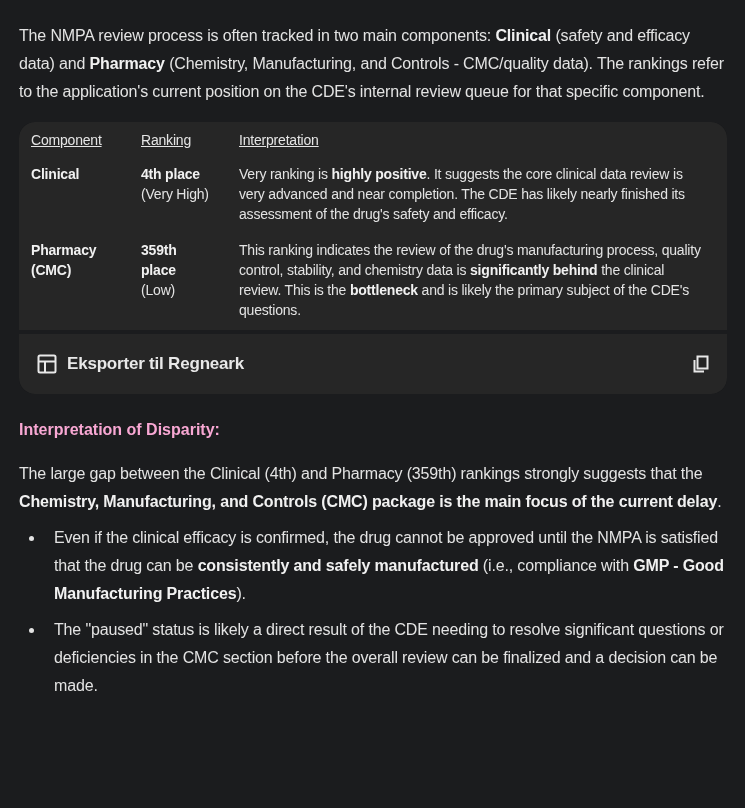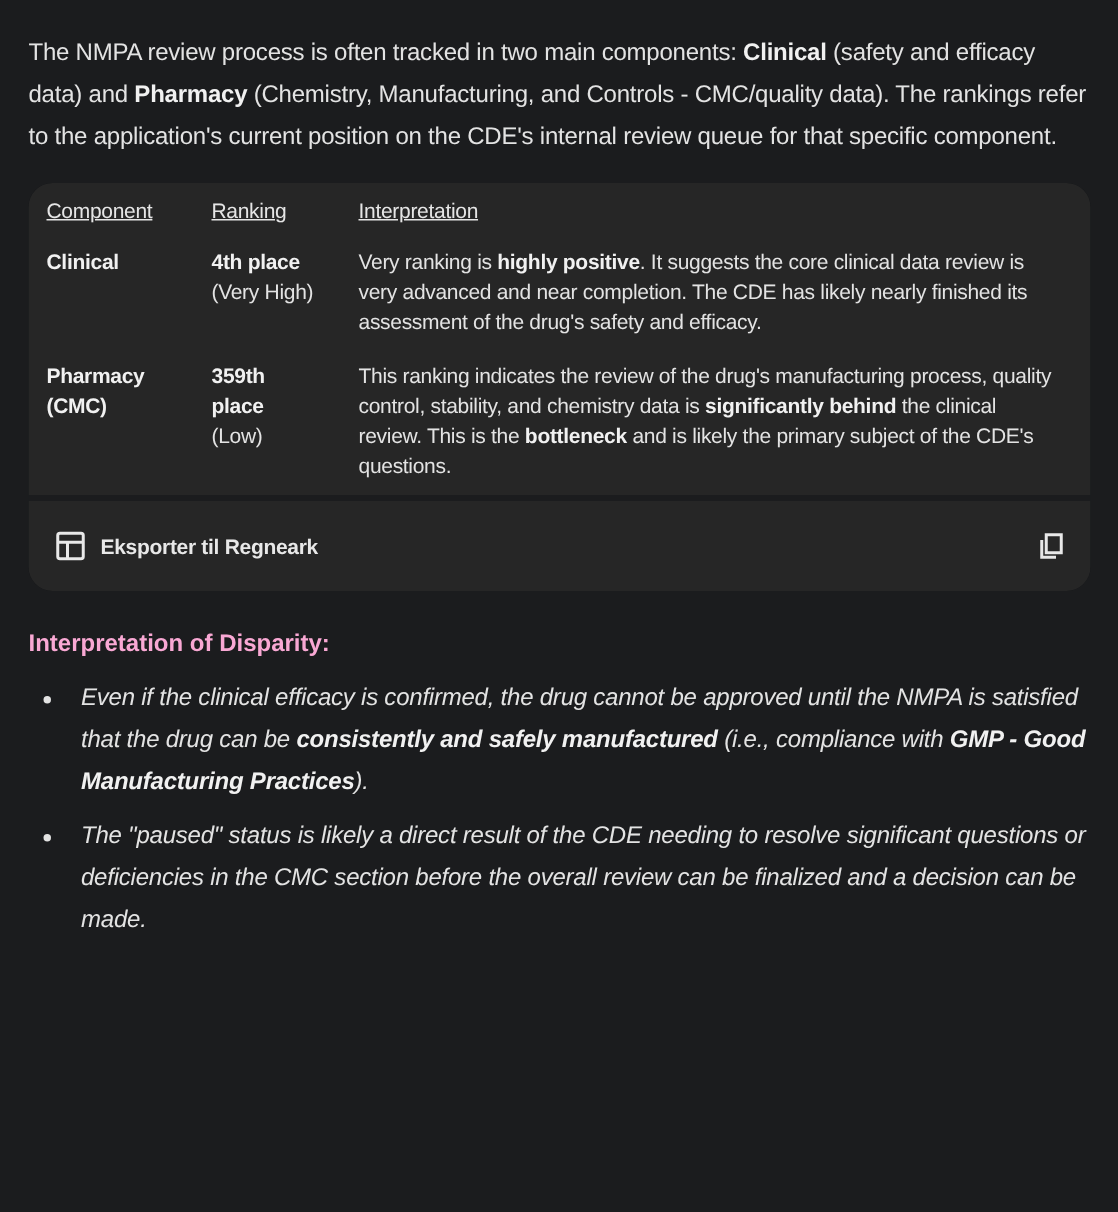--- a/index.html
+++ b/index.html
@@ -78,21 +78,21 @@
     height: 60px;
     display: flex;
     align-items: center;
     padding: 0 14px 0 18px;
     box-sizing: border-box;
   }
   .export-btn {
     display: flex;
     align-items: center;
     cursor: pointer;
-    font-size: 14px;
+    font-size: 17px;
     font-weight: bold;
     color: #e8e8e8;
     letter-spacing: -0.2px;
   }
   .export-btn svg { margin-right: 10px; }
   .copy-btn {
     margin-left: auto;
     cursor: pointer;
     display: flex;
     align-items: center;
@@ -113,21 +113,20 @@
     padding: 0 0 0 35px;
     list-style: none;
   }
   li {
     position: relative;
     font-size: 16px;
     line-height: 28px;
     color: #e3e3e3;
     margin-bottom: 8px;
     letter-spacing: -0.15px;
-    font-style: italic;
   }
   li::before {
     content: "";
     position: absolute;
     left: -25px;
     top: 12px;
     width: 5px;
     height: 5px;
     border-radius: 50%;
     background: #e3e3e3;
@@ -177,18 +176,19 @@
         <svg width="18" height="18" viewBox="0 0 18 18">
           <rect x="5.5" y="1.5" width="10" height="12" fill="none" stroke="#e8e8e8" stroke-width="2"></rect>
           <path d="M2.5 5 V16.5 H12" fill="none" stroke="#e8e8e8" stroke-width="2"></path>
         </svg>
       </div>
     </div>
   </div>
 
   <div class="subhead">Interpretation of Disparity:</div>
 
+  <p class="para2"><span>The large gap between the Clinical (4th) and Pharmacy (359th) rankings strongly suggests that the </span><b>Chemistry, Manufacturing, and Controls (CMC) package is the main focus of the current delay</b><span>.</span></p>
 
   <ul>
     <li><span>Even if the clinical efficacy is confirmed, the drug cannot be approved until the NMPA is satisfied that the drug can be </span><b>consistently and safely manufactured</b><span> (i.e., compliance with </span><b>GMP - Good Manufacturing Practices</b><span>).</span></li>
     <li><span>The "paused" status is likely a direct result of the CDE needing to resolve significant questions or deficiencies in the CMC section before the overall review can be finalized and a decision can be made.</span></li>
   </ul>
 </div>
 
 </body></html>

